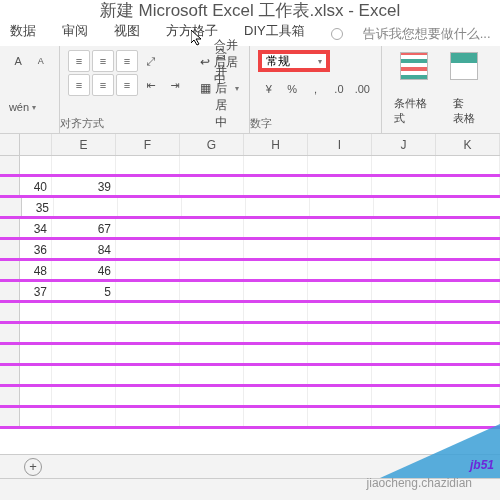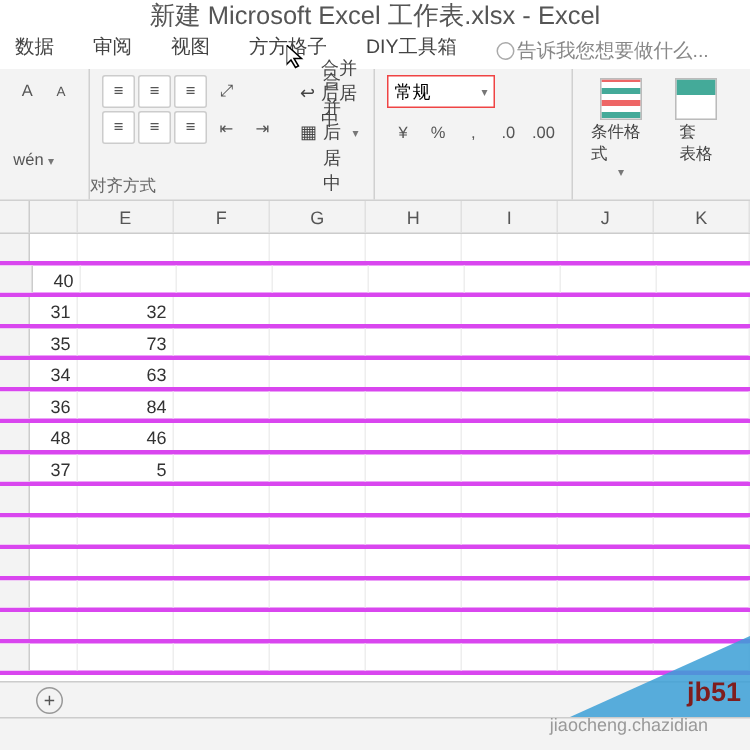--- a/index.html
+++ b/index.html
@@ -1,47 +1,47 @@
 <!DOCTYPE html>
 <html><head>
 <meta charset="utf-8">
 <style>
 *{box-sizing:border-box;margin:0;padding:0;font-family:"Microsoft YaHei",SimSun,Arial,sans-serif}
 body{width:500px;height:500px;background:#fff;overflow:hidden;position:relative}
 .titlebar{height:22px;text-align:center;font-size:17px;color:#555;line-height:22px;background:#fff}
 .tabs{height:24px;display:flex;padding-left:10px;gap:26px;font-size:13px;color:#444;background:#fff}
 .tabs .tab{cursor:pointer}
 .tabs .tab.active{color:#404040}
-.tabs .tellme{color:#888;display:flex;align-items:center;gap:2px}
+.tabs .tellme{color:#888;display:flex;align-items:center;gap:20px}
 .bulb{width:12px;height:12px;border-radius:50%;border:1px solid #aaa;display:inline-block}
 .ribbon{height:88px;background:#f3f3f3;border-bottom:1px solid #d0d0d0;display:flex}
 .group{border-right:1px solid #d0d0d0;padding:4px 8px 0 8px;display:flex;flex-direction:column;position:relative}
 .group-label{position:absolute;bottom:2px;left:0;right:0;text-align:left;font-size:11px;color:#666}
 .btnrow{display:flex;gap:2px;align-items:center}
 .ibtn{width:22px;height:22px;background:#fff;border:1px solid #ccc;display:flex;align-items:center;justify-content:center;font-size:11px;color:#555;border-radius:2px}
 .ibtn.nb{border:none;background:transparent}
 .txtbtn{display:flex;align-items:center;gap:4px;font-size:12px;color:#444;height:24px;padding:0 2px}
-.dd{width:72px;height:22px;border:1px solid #ef4444;background:#fff;font-size:12px;padding:0 4px;display:flex;align-items:center;justify-content:space-between}
+.dd{width:72px;height:22px;border:4px solid #ef4444;background:#fff;font-size:12px;padding:0 4px;display:flex;align-items:center;justify-content:space-between}
 .caret{font-size:8px;color:#777}
 .vstack{display:flex;flex-direction:column;gap:2px}
-.bigbtn{display:flex;flex-direction:column;align-items:center;font-size:11px;color:#444;gap:0;padding:2px 4px}
+.bigbtn{display:flex;flex-direction:column;align-items:center;font-size:11px;color:#444;gap:16px;padding:2px 4px}
 .bigicon{width:28px;height:28px;background:#fff;border:1px solid #bbb}
 .cf-icon{background:repeating-linear-gradient(0deg,#4a9 0 4px,#fff 4px 8px,#e66 8px 12px,#fff 12px 16px)}
 .grid{position:relative;height:344px;overflow:hidden;font-size:12px;color:#333}
 .colhead{display:flex;height:22px;background:#f3f3f3;border-bottom:1px solid #ccc}
 .corner{width:22px;border-right:1px solid #ccc}
 .ch{flex:0 0 64px;border-right:1px solid #e0e0e0;text-align:center;line-height:22px;color:#555}
 .rows{position:relative}
 .row{display:flex;height:21px;border-bottom:3px solid #d946ef}
 .rh{width:22px;background:#f3f3f3;border-right:1px solid #ccc}
 .cell{flex:0 0 64px;border-right:1px solid #eee;text-align:right;padding-right:4px;line-height:21px}
 .sheet-tabs{position:absolute;bottom:22px;left:0;right:0;height:24px;border-top:1px solid #ccc;background:#f3f3f3;display:flex;align-items:center;padding-left:24px;gap:8px}
 .plus{width:18px;height:18px;border:1px solid #999;border-radius:50%;display:flex;align-items:center;justify-content:center;font-size:13px;color:#555}
 .status{position:absolute;bottom:0;left:0;right:0;height:22px;background:#f3f3f3;border-top:1px solid #ccc}
-.wm1{position:absolute;right:6px;bottom:28px;font-size:18px;color:#7f1d1d;font-weight:bold}
+.wm1{position:absolute;right:6px;bottom:28px;font-size:12px;color:#6d28d9;font-style:italic;font-weight:bold}
 .wm2{position:absolute;right:28px;bottom:10px;font-size:12px;color:#999}
 .triangle{position:absolute;right:0;bottom:22px;width:0;height:0;border-left:120px solid transparent;border-bottom:54px solid #3b9fd6;opacity:.85}
 .cursor{position:absolute;left:191px;top:30px;width:12px;height:16px;pointer-events:none}
 .cursor svg{display:block}
 </style>
 </head>
 <body>
 
 <div class="titlebar">新建 Microsoft Excel 工作表.xlsx - Excel</div>
 
@@ -110,20 +110,21 @@
         <span>常规</span>
         <span class="caret">▾</span>
       </div>
     <div class="btnrow" style="margin-top:6px">
       <div class="ibtn nb">¥</div>
       <div class="ibtn nb">%</div>
       <div class="ibtn nb">,</div>
       <div class="ibtn nb">.0</div>
       <div class="ibtn nb">.00</div>
     </div>
+    <div class="group-label">数字</div>
   </div>
   <div class="group" style="width:108px;border-right:none">
     <div style="display:flex;gap:8px">
       <div class="bigbtn">
           <div class="bigicon cf-icon"></div>
           <span>条件格式</span>
           <span class="caret">▾</span>
         </div>
       <div class="bigbtn">
           <div class="bigicon" style="background:linear-gradient(#4a9 40%,#fff 40%)"></div>
@@ -154,53 +155,42 @@
         <div class="cell"></div>
         <div class="cell"></div>
         <div class="cell"></div>
         <div class="cell"></div>
         <div class="cell"></div>
         <div class="cell"></div>
       </div>
     <div class="row">
         <div class="rh"></div>
         <div class="cell" style="flex:0 0 32px">40</div>
-        <div class="cell"></div>
-        <div class="cell"></div>
-        <div class="cell"></div>
-        <div class="cell"></div>
-        <div class="cell"></div>
-        <div class="cell"></div>
-      </div>
-    <div class="row">
-        <div class="rh"></div>
-        <div class="cell" style="flex:0 0 32px">31</div>
-        <div class="cell">32</div>
+        <div class="cell">39</div>
         <div class="cell"></div>
         <div class="cell"></div>
         <div class="cell"></div>
         <div class="cell"></div>
         <div class="cell"></div>
         <div class="cell"></div>
       </div>
     <div class="row">
         <div class="rh"></div>
         <div class="cell" style="flex:0 0 32px">35</div>
-        <div class="cell">73</div>
         <div class="cell"></div>
         <div class="cell"></div>
         <div class="cell"></div>
         <div class="cell"></div>
         <div class="cell"></div>
         <div class="cell"></div>
       </div>
     <div class="row">
         <div class="rh"></div>
         <div class="cell" style="flex:0 0 32px">34</div>
-        <div class="cell">63</div>
+        <div class="cell">67</div>
         <div class="cell"></div>
         <div class="cell"></div>
         <div class="cell"></div>
         <div class="cell"></div>
         <div class="cell"></div>
         <div class="cell"></div>
       </div>
     <div class="row">
         <div class="rh"></div>
         <div class="cell" style="flex:0 0 32px">36</div>

